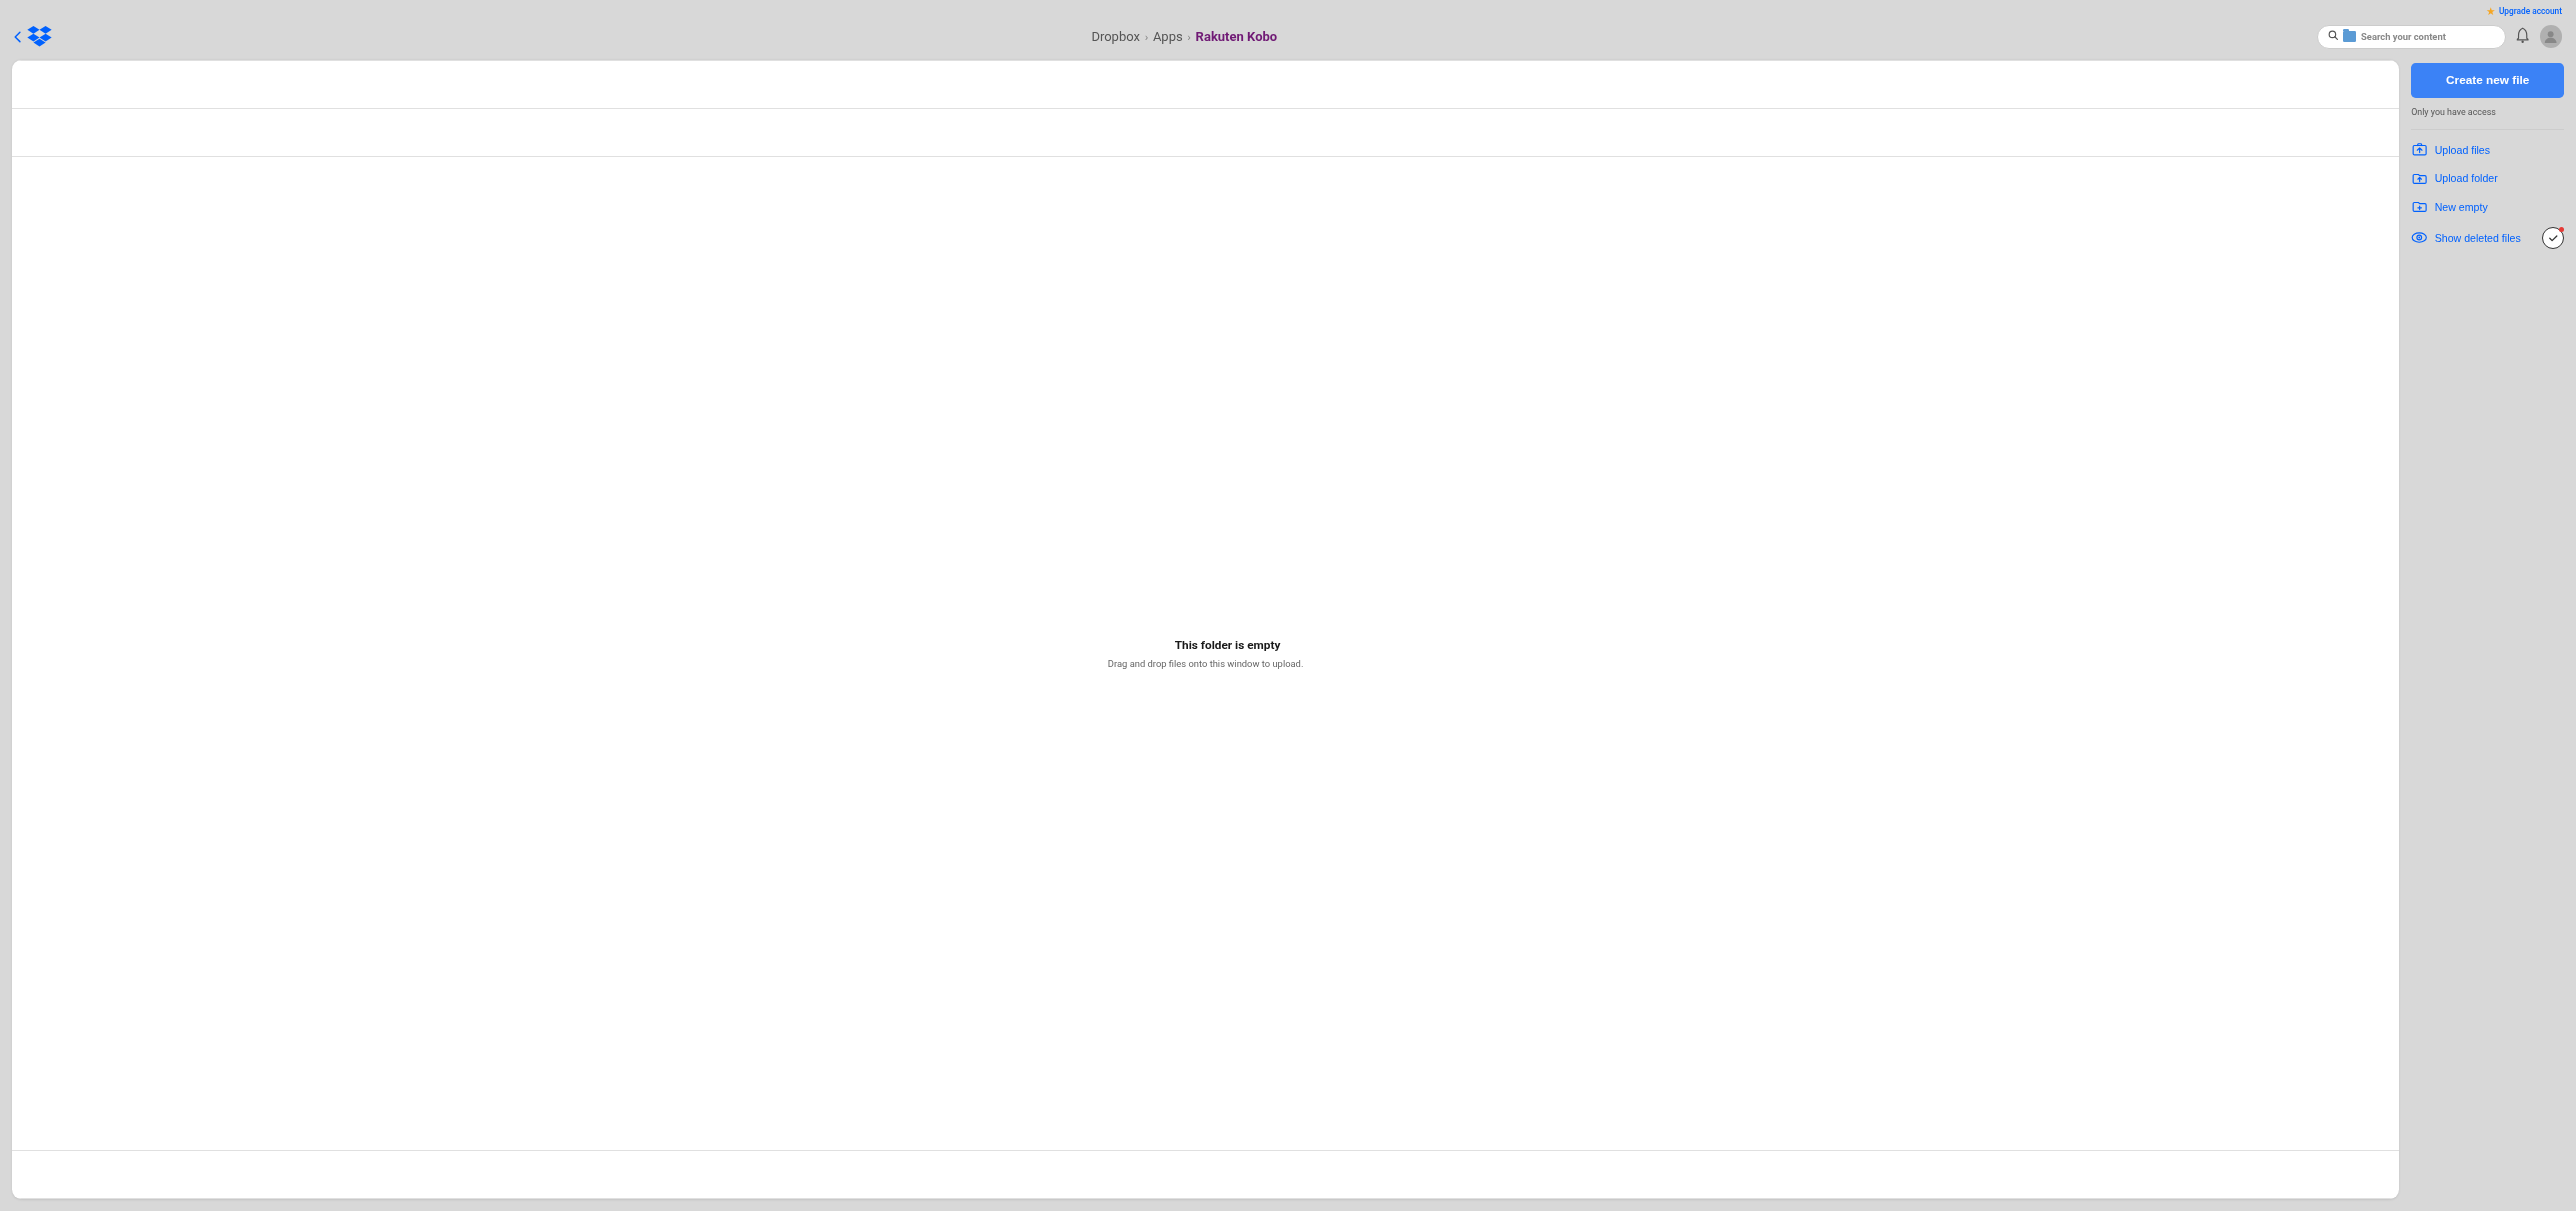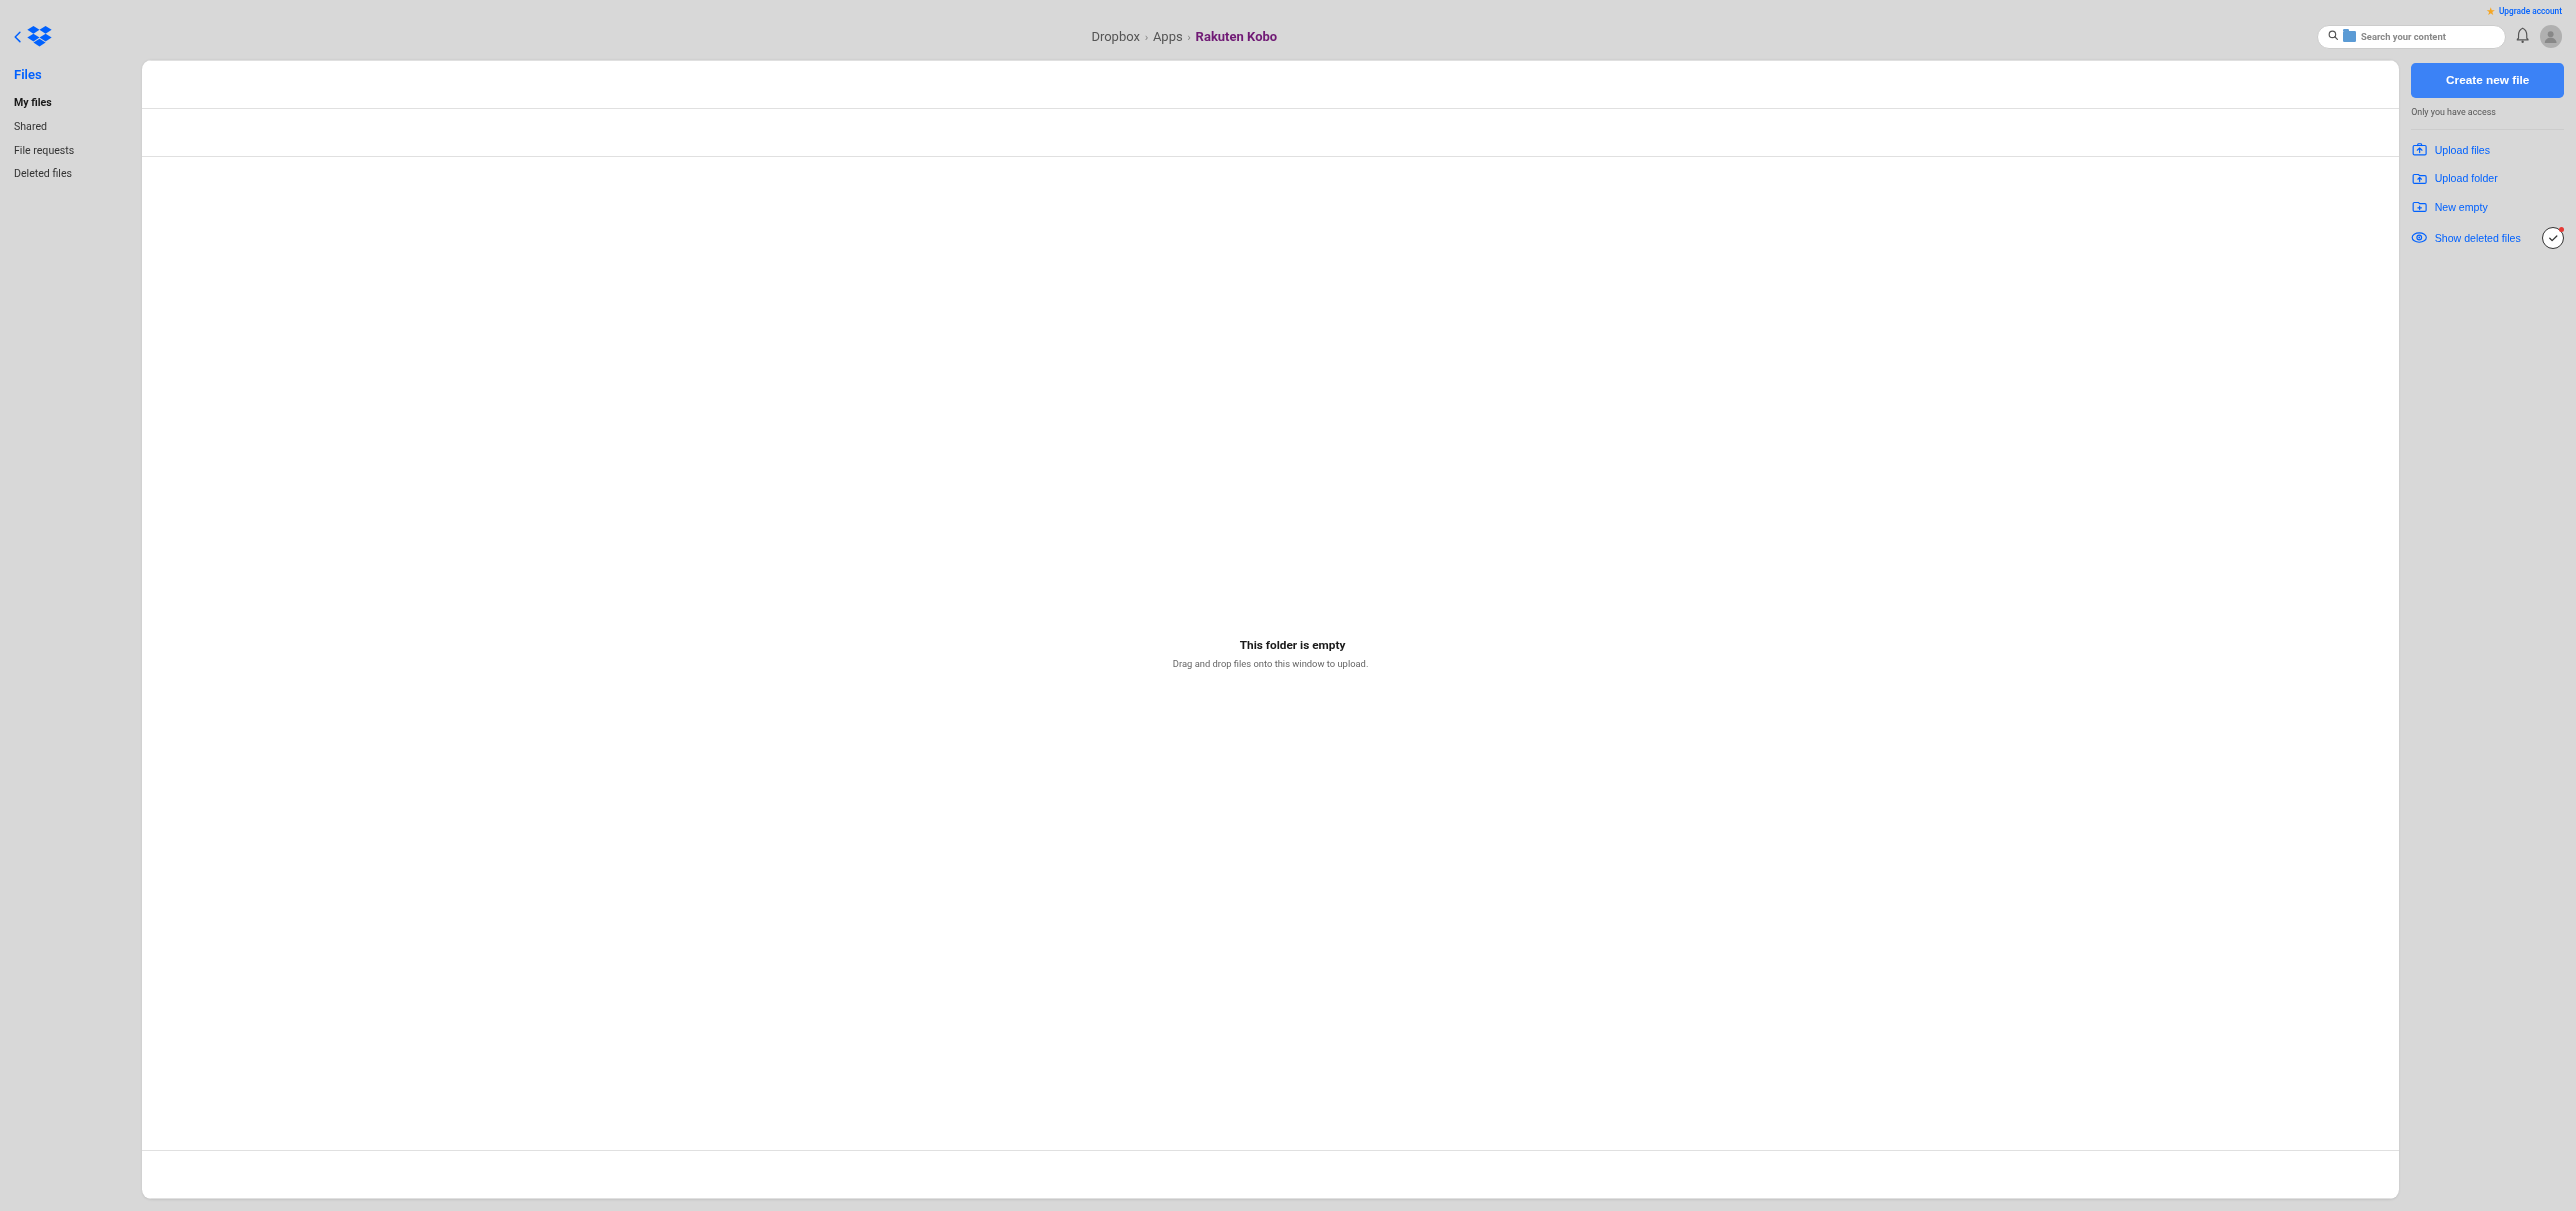--- a/index.html
+++ b/index.html
@@ -399,37 +399,20 @@
       <svg width="15.3" height="15.3" viewBox="0 0 26 26" fill="none">
         <circle cx="13" cy="9" r="5" fill="#888"></circle>
         <path d="M3 24c0-5.5 4.5-9 10-9s10 3.5 10 9" fill="#888"></path>
       </svg>
     </div>
   </div>
 </div>
 
 <div class="main-layout">
 
-  <aside class="sidebar">
-    <div class="sidebar-section-title">Files</div>
-    <nav class="sidebar-nav">
-      <div class="sidebar-item active">
-        <span>My files</span>
-      </div>
-      <div class="sidebar-item">
-        <span>Shared</span>
-      </div>
-      <div class="sidebar-item">
-        <span>File requests</span>
-      </div>
-      <div class="sidebar-item">
-        <span>Deleted files</span>
-      </div>
-    </nav>
-  </aside>
 
   <div class="content-area">
 
     <div class="file-browser">
       <hr class="file-browser-divider">
       <hr class="file-browser-divider" style="margin-top:47px;">
       <hr class="file-browser-divider" style="margin-top:47px;">
 
       <div class="file-browser-empty">
         <div class="empty-title">This folder is empty</div>

